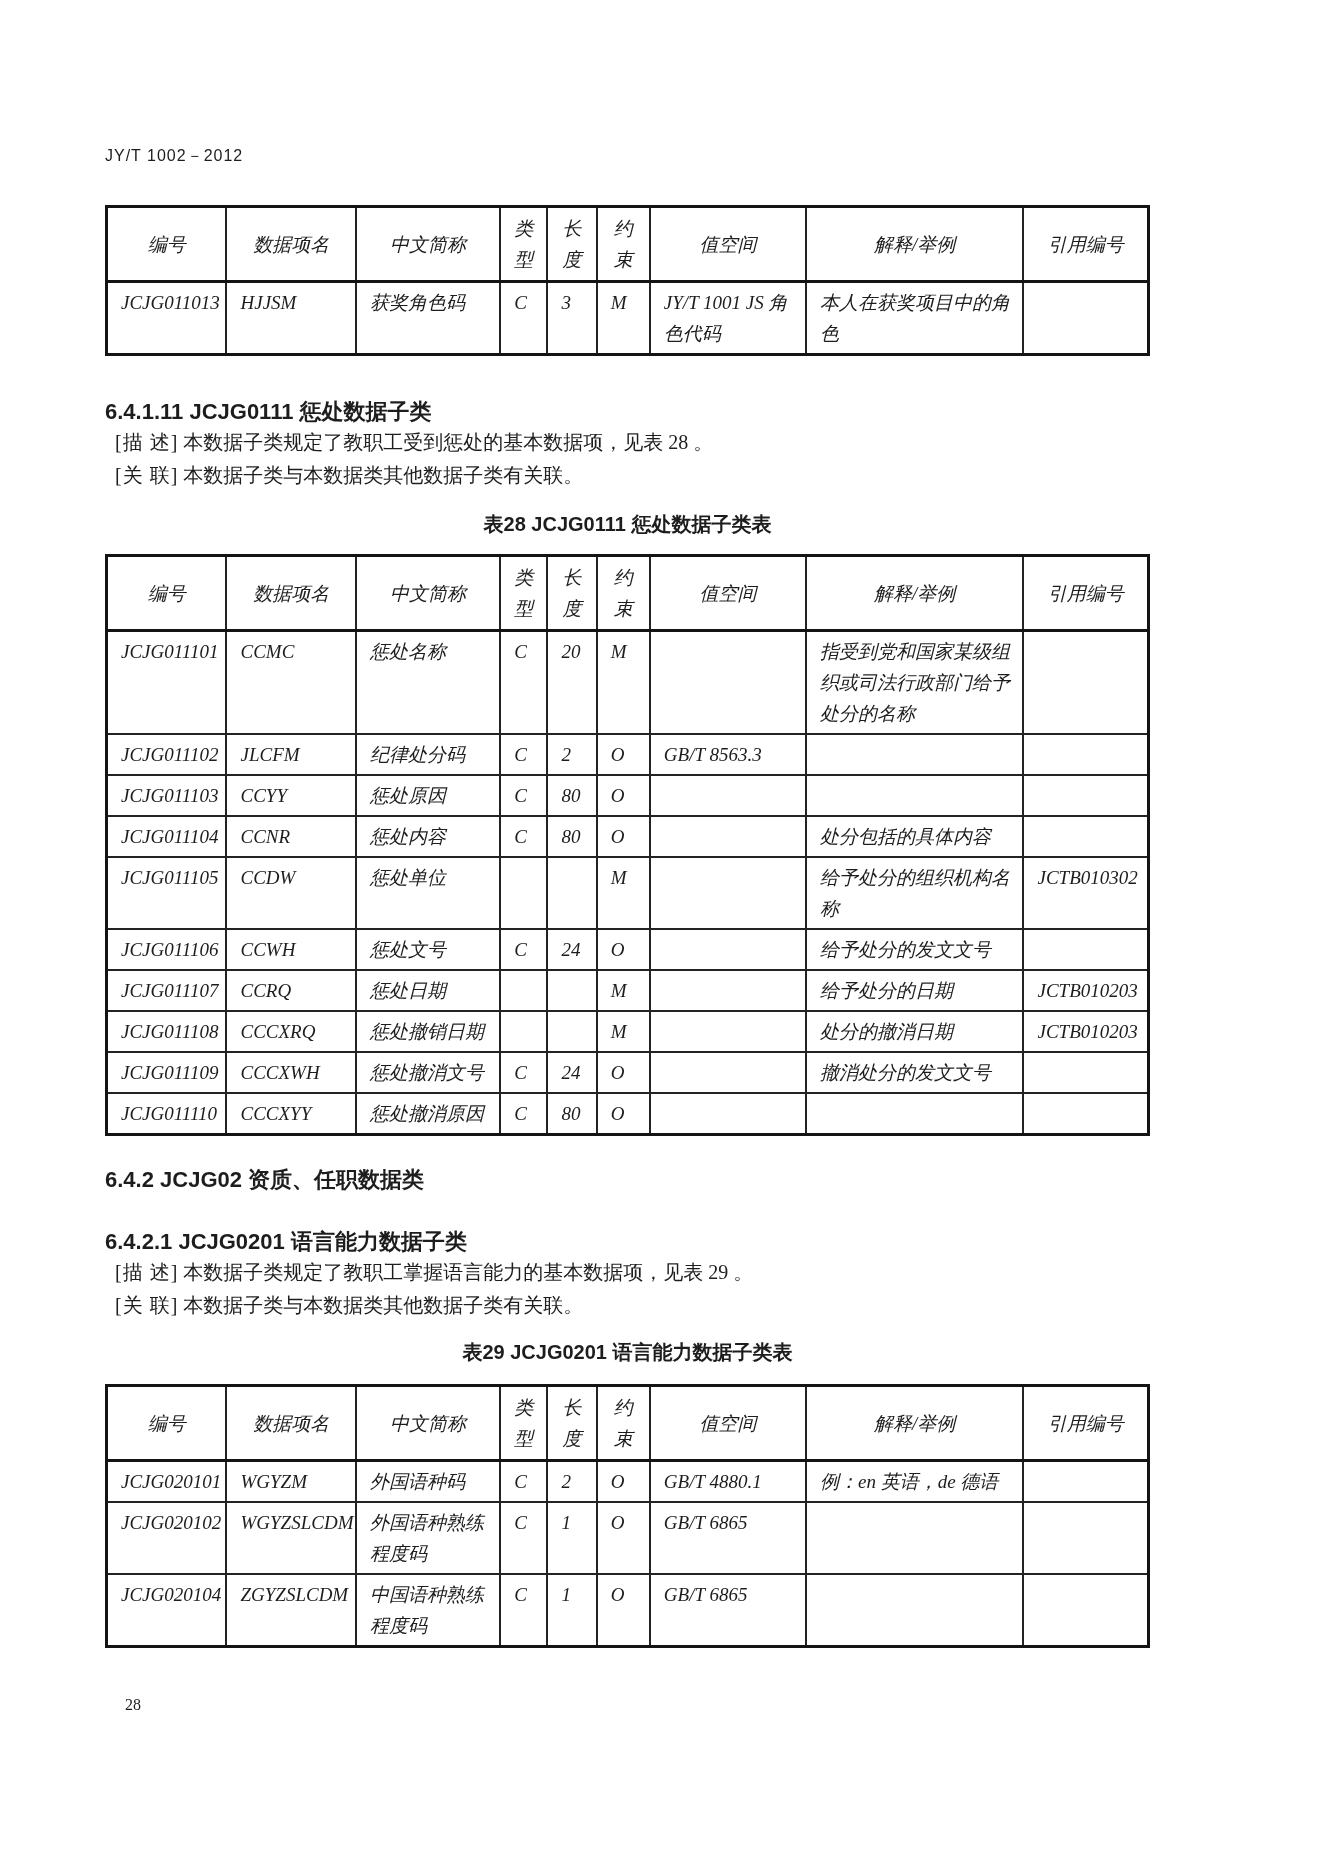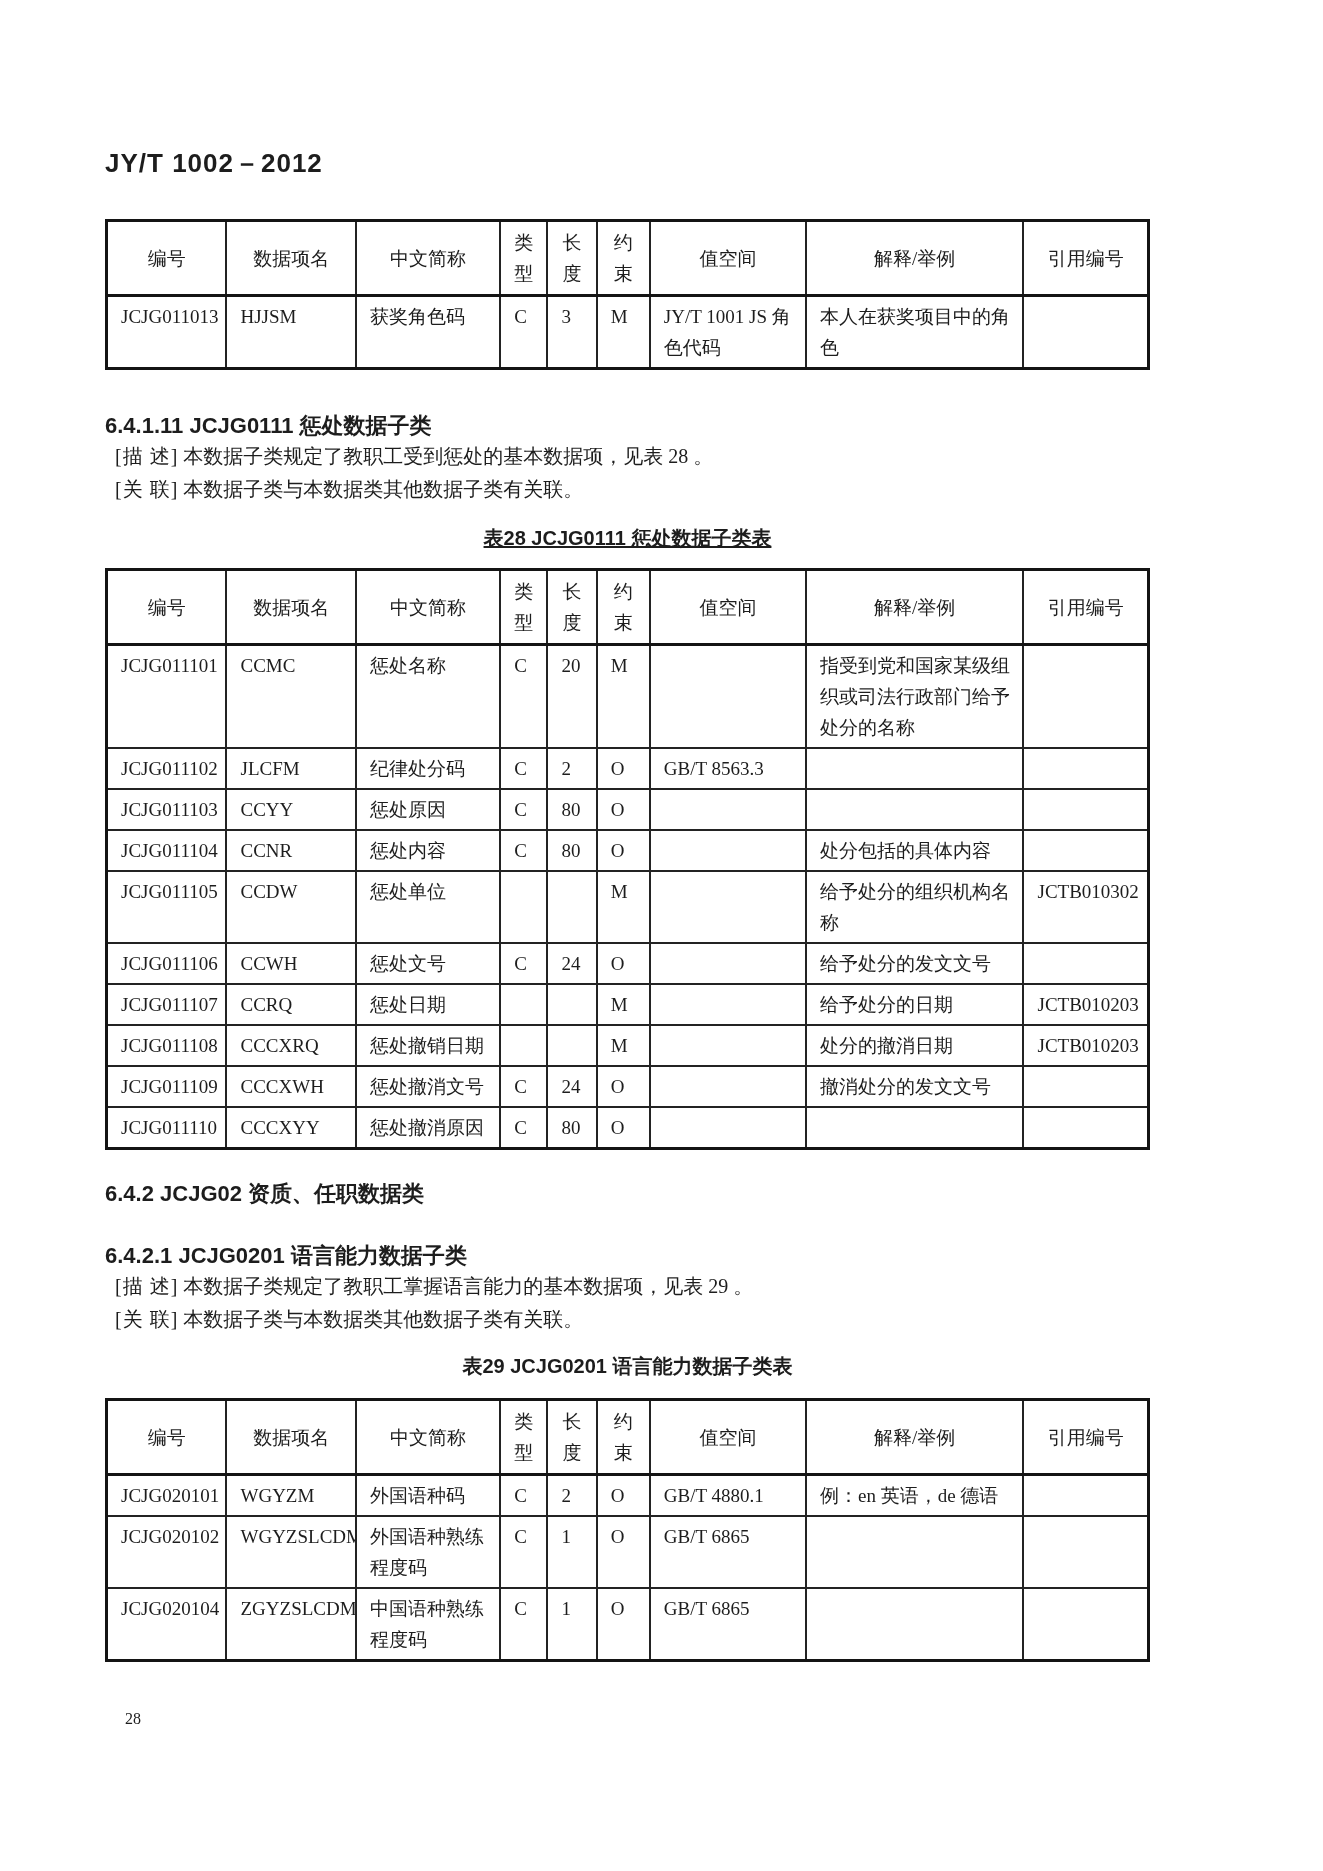--- a/index.html
+++ b/index.html
@@ -11,29 +11,30 @@
     position:relative;
     overflow:hidden;
   }
   .content{
     width:1045px;
     margin-left:105px;
     padding-top:146px;
   }
   .doc-code{
     font-family:"Liberation Sans","DejaVu Sans",sans-serif;
-    font-weight:bold;
-    font-size:26px;
+    font-weight:normal;
+    font-size:16px;
     letter-spacing:1px;
   }
   table.spec{
     border-collapse:collapse;
     width:1045px;
     table-layout:fixed;
     border:3px solid #141414;
+    font-style:italic;
   }
   table.spec th, table.spec td{
     border:2px solid #232323;
     font-size:19px;
     line-height:31px;
     vertical-align:top;
     overflow:hidden;
   }
   table.spec th{
     border-bottom:3px solid #141414;
@@ -72,21 +73,21 @@
     line-height:28px;
   }
   .page-number{
     font-size:16px;
     padding-left:20px;
   }
   
   .m-table1{margin-top:38px;}
   .m-h1{margin-top:42px;}
   .m-para{}
-  .m-cap28{margin-top:18px;text-decoration:underline;}
+  .m-cap28{margin-top:18px;}
   .m-t28{margin-top:16px;}
   .m-h642{margin-top:30px;}
   .m-h6421{margin-top:34px;}
   .m-cap29{margin-top:16px;}
   .m-t29{margin-top:18px;}
   .m-page{margin-top:48px;}
 </style>
 </head>
 <body>
 

